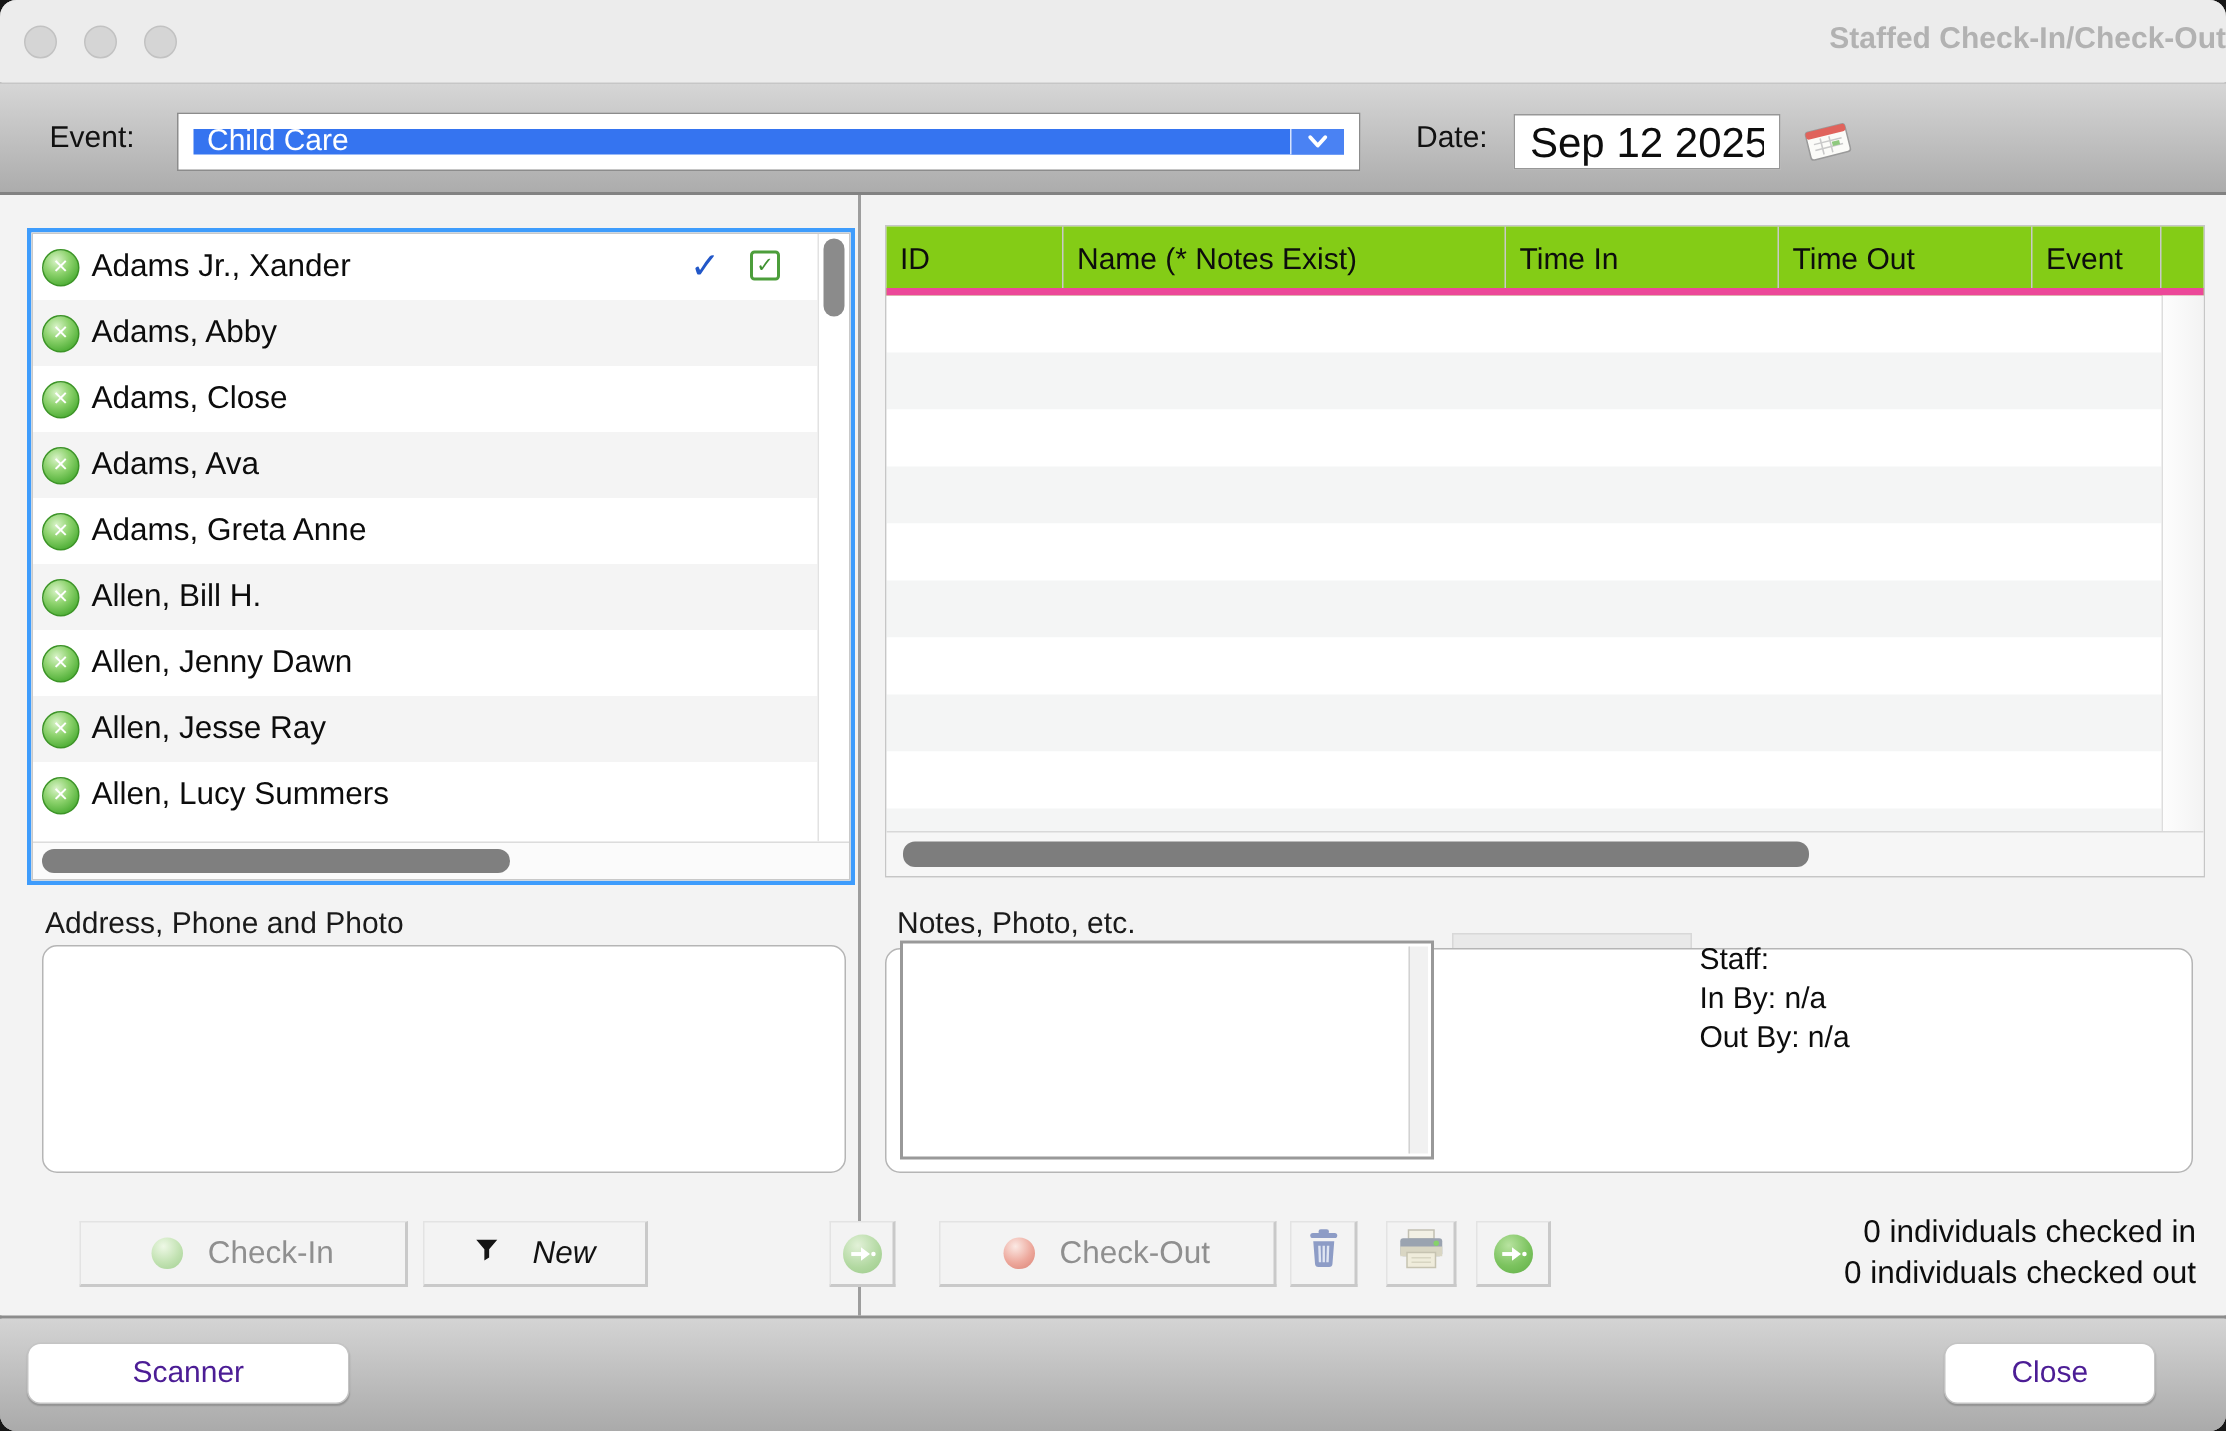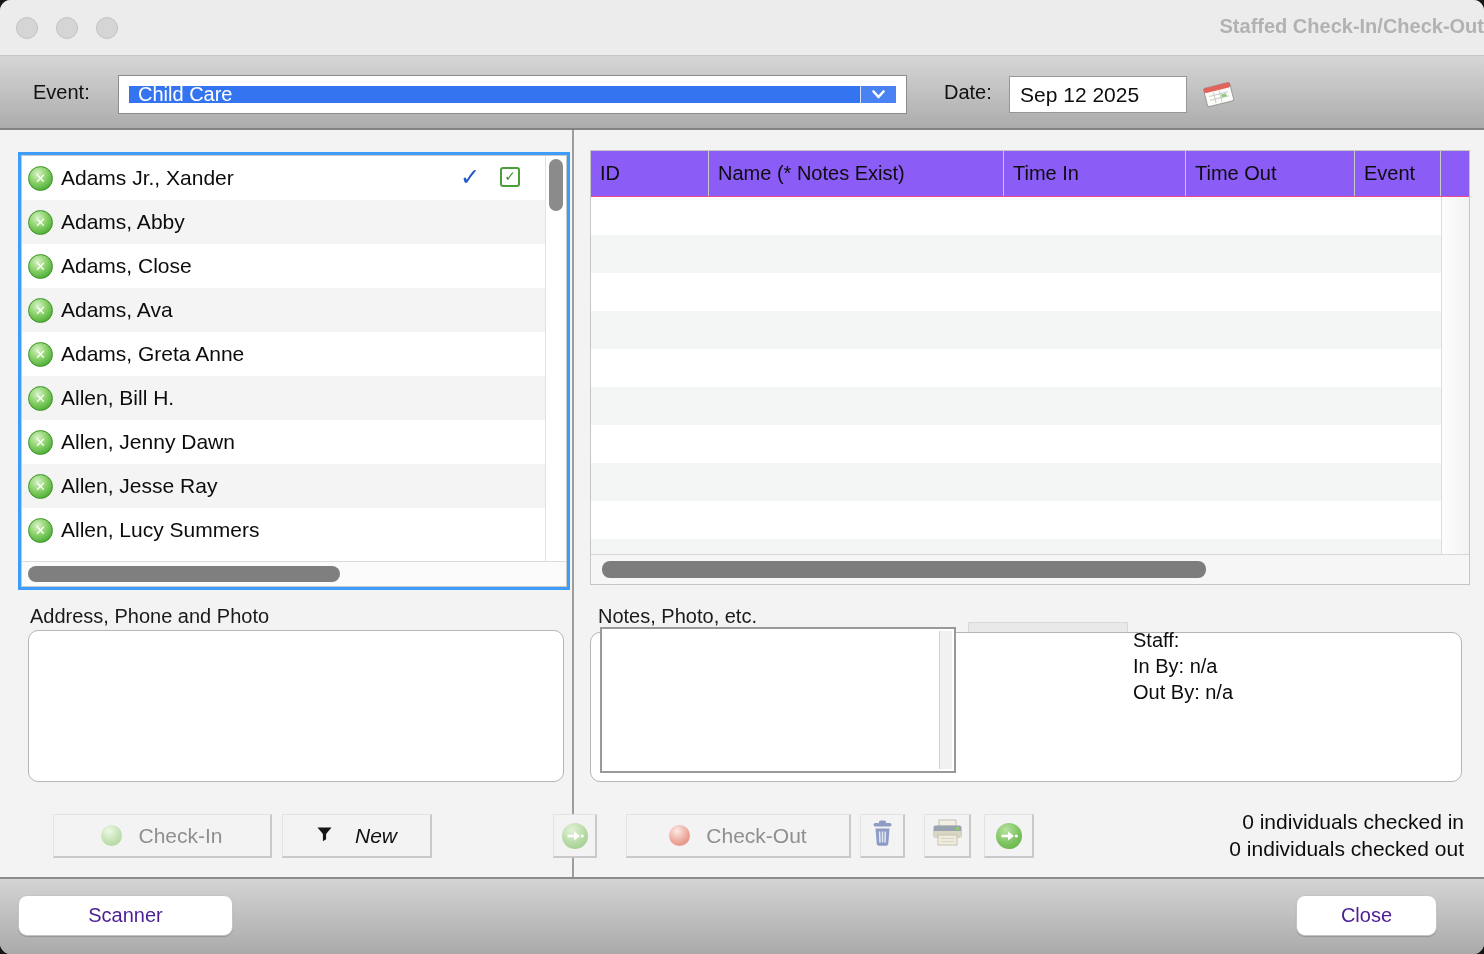--- a/index.html
+++ b/index.html
@@ -26,21 +26,21 @@
   .event-label { left:33px; }
   .date-label { left:944px; }
   .combobox { position:absolute; left:118px; top:19px; width:789px; height:39px;
               background:#fff; border:1px solid #8c8c8c; padding:10px; cursor:default; }
   .combobox-inner { position:relative; width:100%; height:100%; background:#3574f0;
               color:#fff; font-size:20px; display:flex; align-items:center; padding-left:9px; }
   .combo-chevron { position:absolute; right:0; top:0; bottom:0; width:36px;
               border-left:1px solid rgba(255,255,255,.78); background:#4a82f3;
               display:flex; align-items:center; justify-content:center; }
   .date-input { position:absolute; left:1009px; top:20px; width:178px; height:37px;
-              border:1px solid #979797; background:#fff; font-size:21px; padding:0 10px;
+              border:1px solid #979797; background:#fff; font-size:28px; padding:0 10px;
               font-family:inherit; color:#0d0d0d; }
   .calendar-btn { position:absolute; left:1200px; top:22px; width:38px; height:34px;
               background:transparent; border:none; padding:0; }
   .calendar-btn svg { transform:rotate(-14deg); }
 
   
   .content { position:absolute; top:130px; left:0; right:0; bottom:77px; background:#f3f3f3; }
   .v-divider { position:absolute; left:572px; top:0; bottom:0; width:2px; background:#9d9d9d; }
 
   
@@ -65,21 +65,21 @@
             border-radius:7px; background:#8b8b8b; }
   .roster-hscroll { position:absolute; left:0; right:0; bottom:0; height:25px;
             background:#fbfbfb; border-top:1px solid #dcdcdc; }
   .roster-hthumb { position:absolute; left:6px; top:4px; width:312px; height:16px;
             border-radius:8px; background:#7f7f7f; }
 
   
   .attendance { position:absolute; left:590px; top:20px; width:880px; height:435px;
             background:#fff; border:1px solid #c6c6c6; }
   .attendance-header { position:absolute; top:0; left:0; right:0; height:46px;
-            background:#8b5cf6; border-bottom:1px solid #ec4899; display:flex; }
+            background:#84cc16; border-bottom:5px solid #ec4899; display:flex; }
   .th { padding:11px 0 0 9px; font-size:20px; color:#0d0d0d; border-right:1px solid #c9c9c9;
             height:100%; overflow:hidden; white-space:nowrap; }
   .th-filler { flex:1; }
   .attendance-body { position:absolute; top:46px; left:0; right:28px; bottom:30px; overflow:hidden; }
   .t-row { height:38px; background:#fff; }
   .t-row.alt { background:#f4f5f5; }
   .attendance-gutter { position:absolute; top:46px; right:0; bottom:30px; width:28px;
             background:linear-gradient(90deg,#fdfdfd,#f3f3f3); border-left:1px solid #dddddd; }
   .attendance-hscroll { position:absolute; left:0; right:0; bottom:0; height:30px;
             background:#f6f6f6; border-top:1px solid #d8d8d8; }

